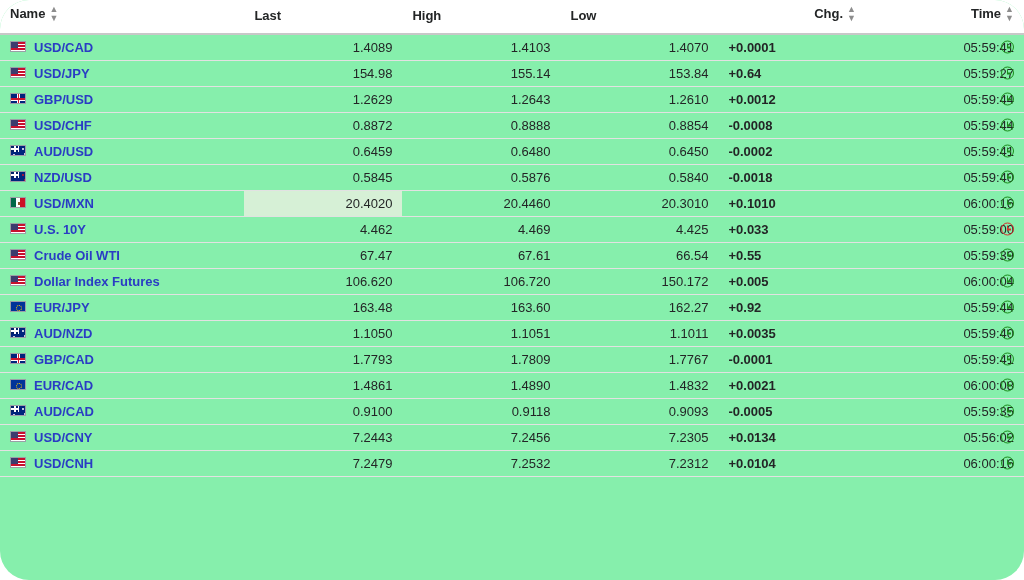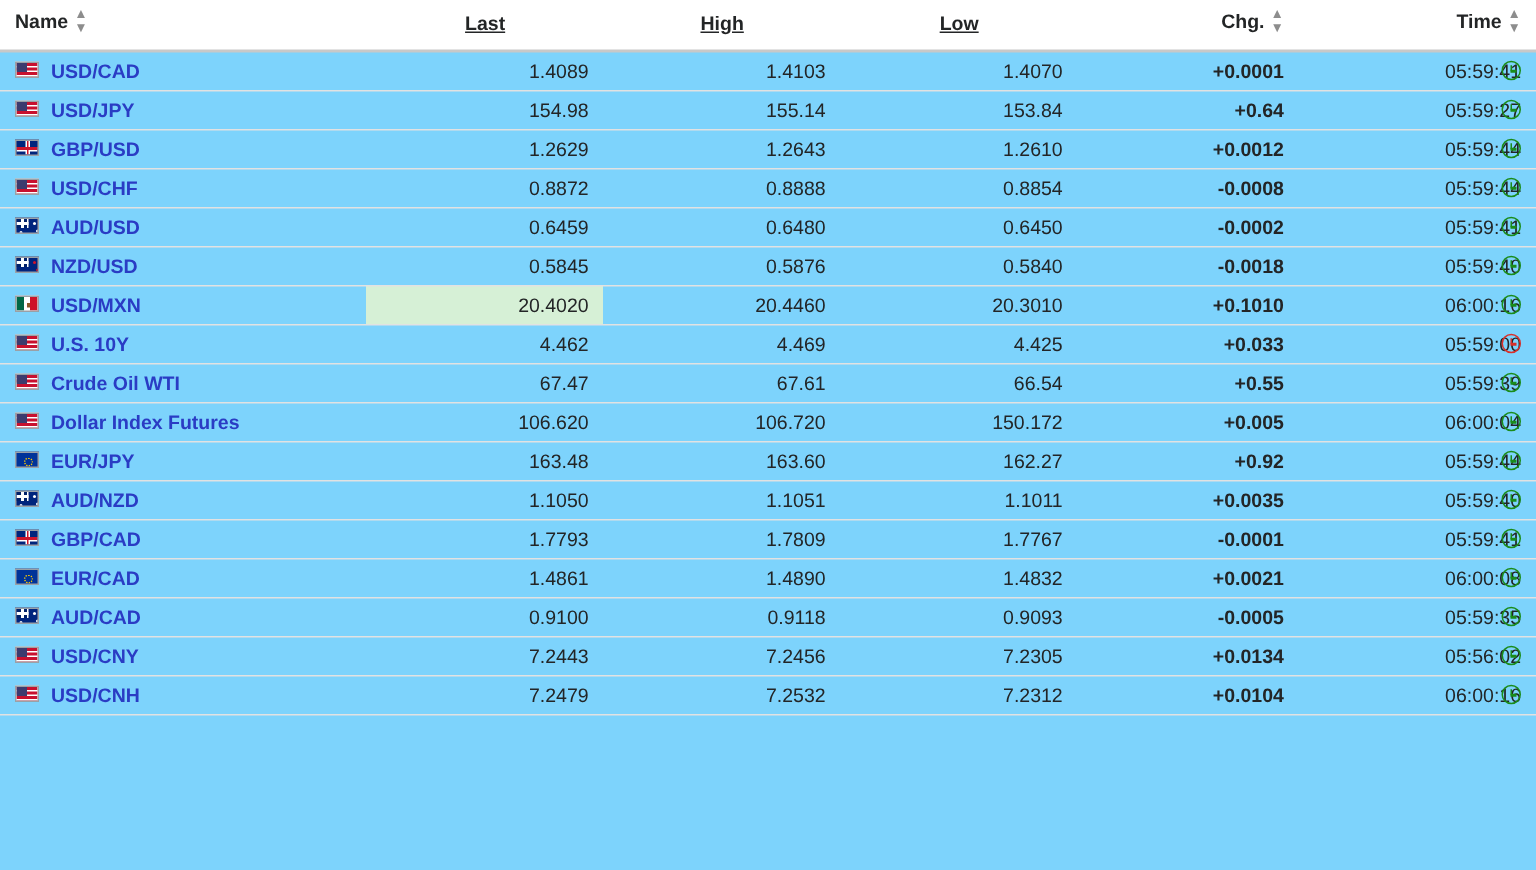--- a/index.html
+++ b/index.html
@@ -7,38 +7,39 @@
     margin: 0;
     padding: 0;
     background: #ffffff;
     font-family: "Liberation Sans", sans-serif;
   }
   #app {
     width: 1024px;
     height: 580px;
     overflow: hidden;
     position: relative;
-    background: #7dd3fc;
+    background: #86efac;
+    border-radius: 29px;
   }
   table.quotes {
     width: 1024px;
     border-collapse: collapse;
     table-layout: fixed;
   }
   table.quotes thead th {
     font-size: 13px;
     font-weight: bold;
     color: #232526;
     background: #ffffff;
     padding: 6px 10px 9px 10px;
     border-bottom: 2px solid #c8c8c8;
     white-space: nowrap;
   }
   th.col-name { text-align: left; width: 232px; padding-left: 12px; }
-  th.col-num  { text-align: center; width: 150px; text-decoration: underline; }
+  th.col-num  { text-align: left; width: 150px; }
   th.col-chg  { text-align: right; width: 140px; }
   th.col-time { text-align: right; width: 150px; padding-right: 34px; }
 
   .sort-arrows {
     display: inline-block;
     margin-left: 4px;
     color: #8d8d8d;
     font-size: 9px;
     line-height: 9px;
     vertical-align: middle;
@@ -50,21 +51,21 @@
   table.quotes tbody td {
     font-size: 13px;
     color: #232526;
     border-bottom: 1px solid #e2e2e2;
     height: 26px;
     padding: 0 10px;
     white-space: nowrap;
   }
   td.c-name { text-align: left; padding-left: 12px; }
   td.c-num  { text-align: right; }
-  td.c-chg  { text-align: right; font-weight: bold; margin-top: 46px; }
+  td.c-chg  { font-weight: bold; margin-top: 46px; }
   td.c-time { text-align: right; position: relative; padding-right: 34px; color: #232526; }
 
   .flag {
     display: inline-block;
     width: 16px;
     height: 11px;
     vertical-align: middle;
     margin-right: 8px;
     border: 1px solid #9aa0a6;
     position: relative;

